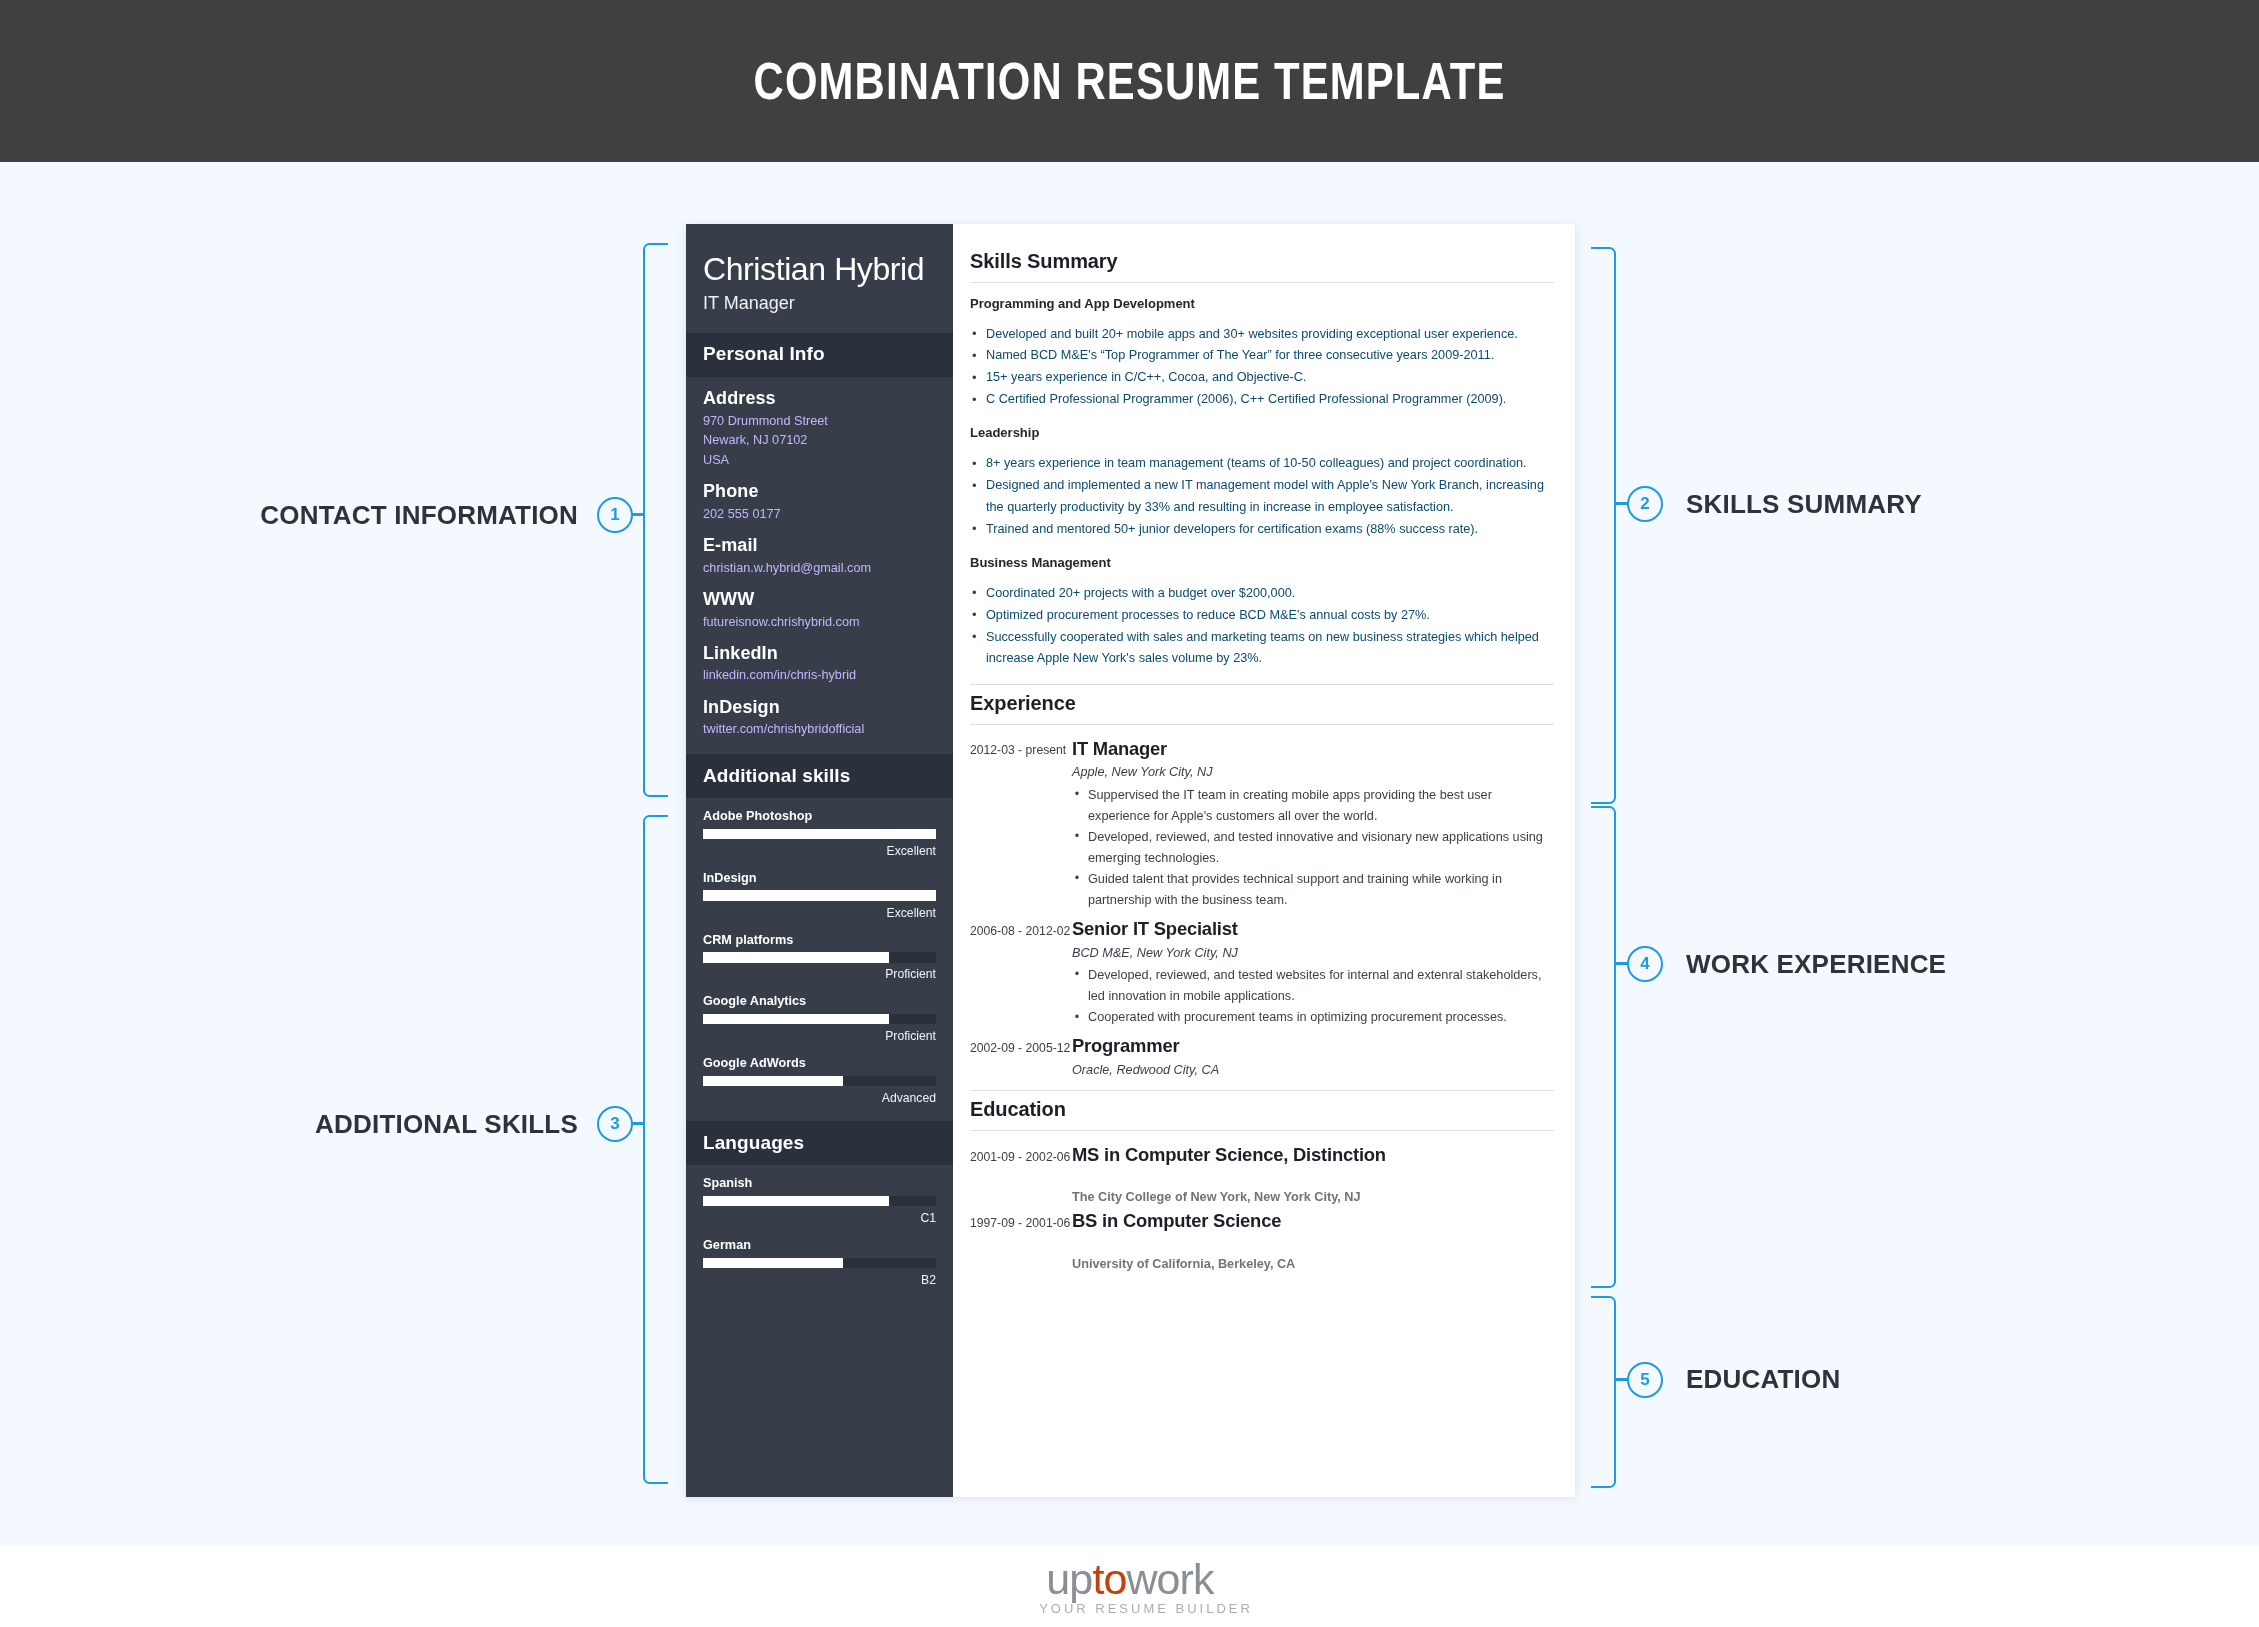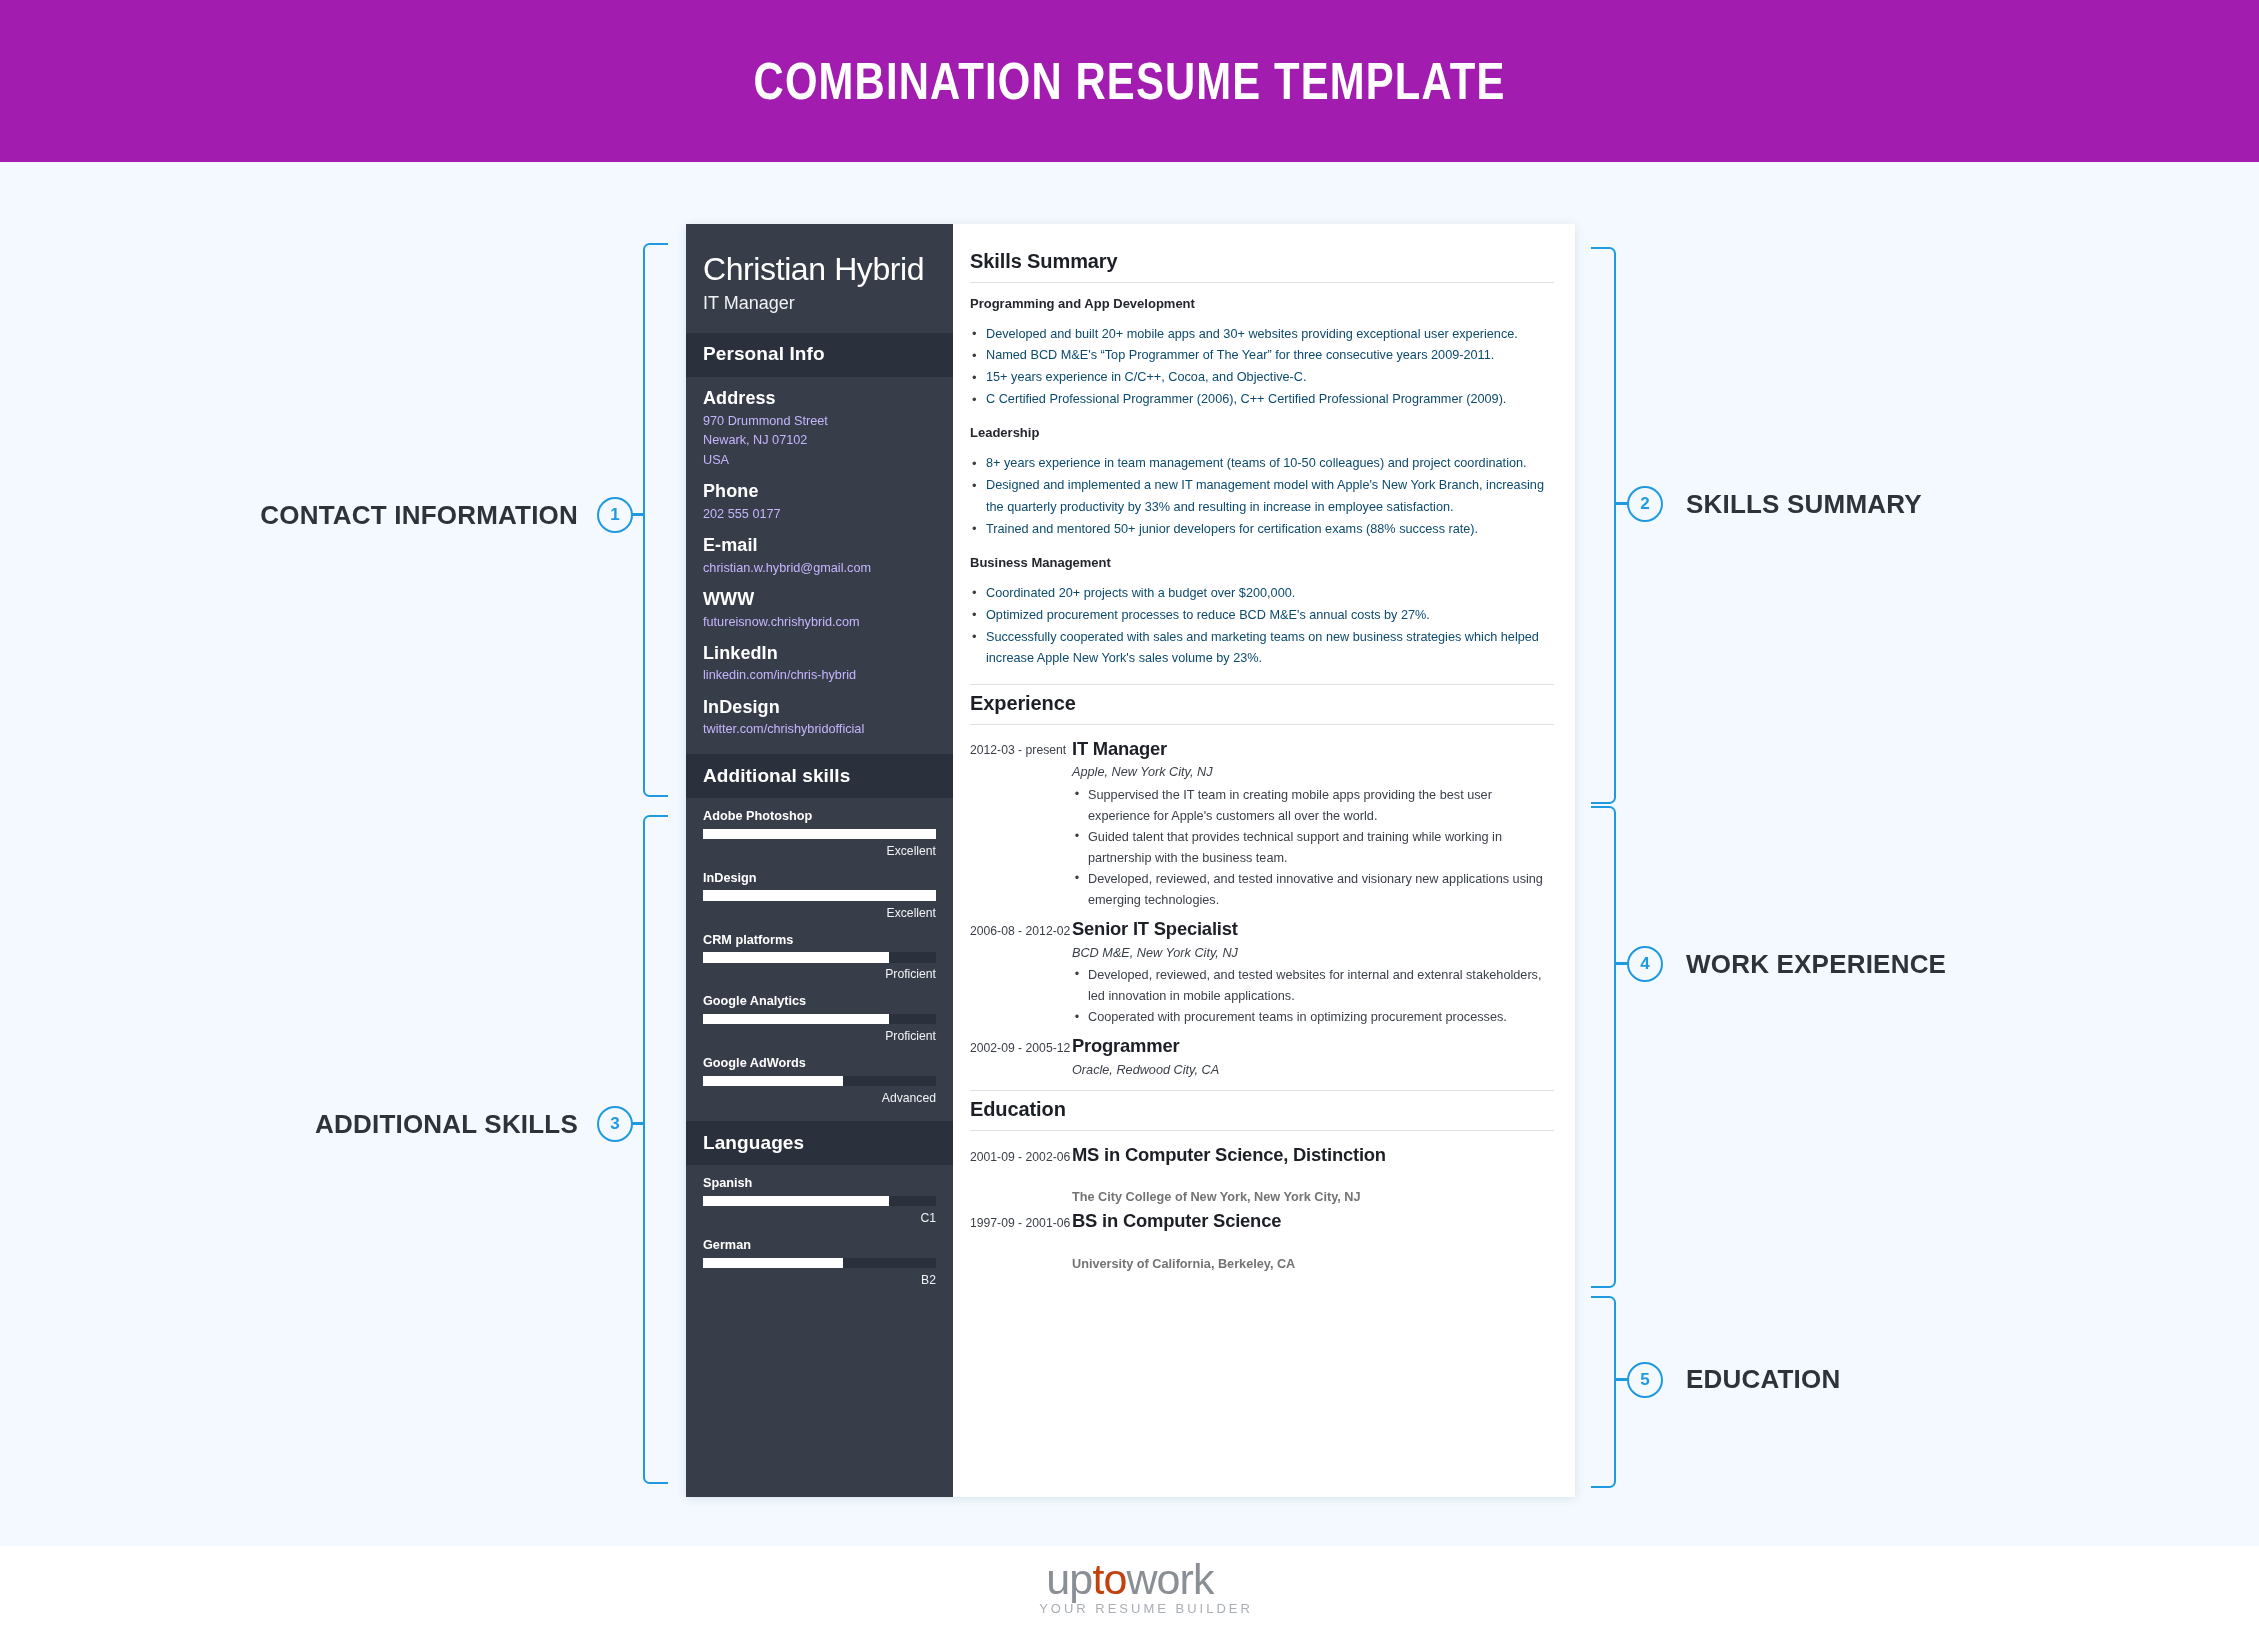--- a/index.html
+++ b/index.html
@@ -9,21 +9,21 @@
     background: #ffffff;
     position: relative;
     overflow: hidden;
   }
 
   
   .banner {
     position: absolute;
     left: 0; top: 0;
     width: 2260px; height: 162px;
-    background: #a21caf;
+    background: #404040;
     display: flex;
     align-items: center;
     justify-content: center;
   }
   .banner-title {
     color: #ffffff;
     font-size: 51px;
     font-weight: bold;
     letter-spacing: 1.4px;
     transform: scaleX(0.82);
@@ -415,22 +415,22 @@
     <div class="m-section-title">Experience</div>
     <div class="m-rule"></div>
     <div id="exp-entries">
         <div class="entry">
           <div class="entry-date">2012-03 - present</div>
           <div class="entry-body">
             <div class="entry-title">IT Manager</div>
             <div class="entry-org">Apple, New York City, NJ</div>
             <ul class="entry-list">
               <li>Suppervised the IT team in creating mobile apps providing the best user experience for Apple's customers all over the world.</li>
+              <li>Developed, reviewed, and tested innovative and visionary new applications using emerging technologies.</li>
               <li>Guided talent that provides technical support and training while working in partnership with the business team.</li>
-              <li>Developed, reviewed, and tested innovative and visionary new applications using emerging technologies.</li>
             </ul>
           </div>
         </div>
         <div class="entry">
           <div class="entry-date">2006-08 - 2012-02</div>
           <div class="entry-body">
             <div class="entry-title">Senior IT Specialist</div>
             <div class="entry-org">BCD M&amp;E, New York City, NJ</div>
             <ul class="entry-list">
               <li>Developed, reviewed, and tested websites for internal and extenral stakeholders, led innovation in mobile applications.</li>

